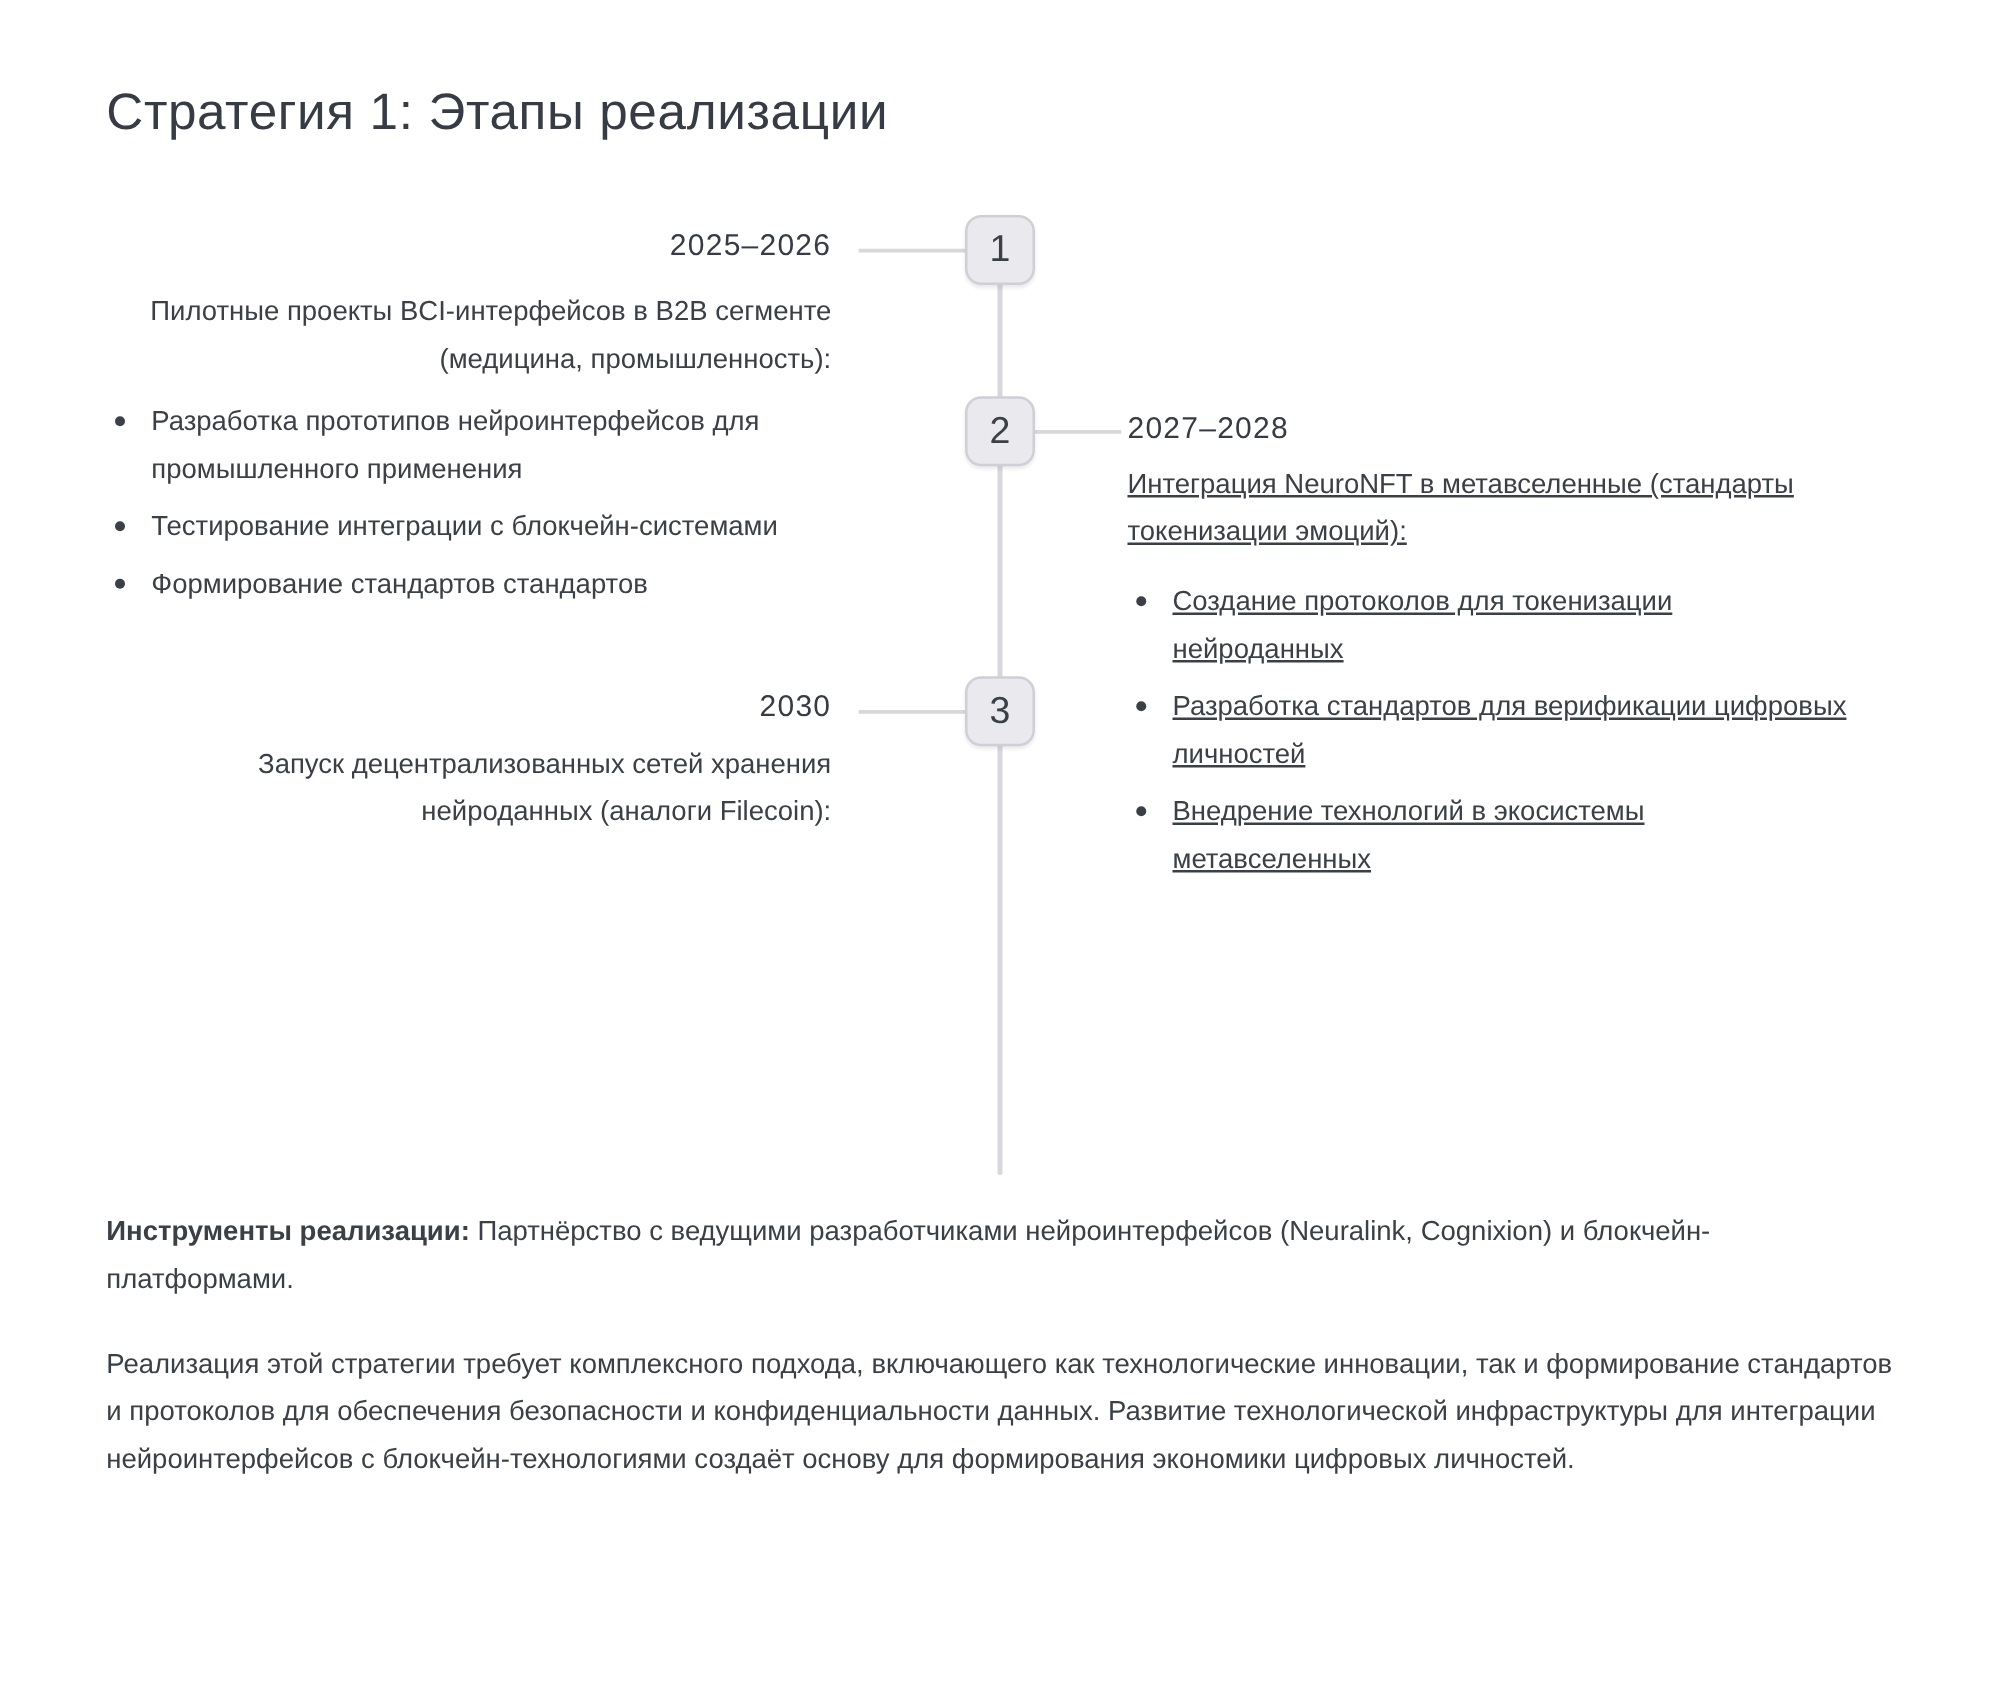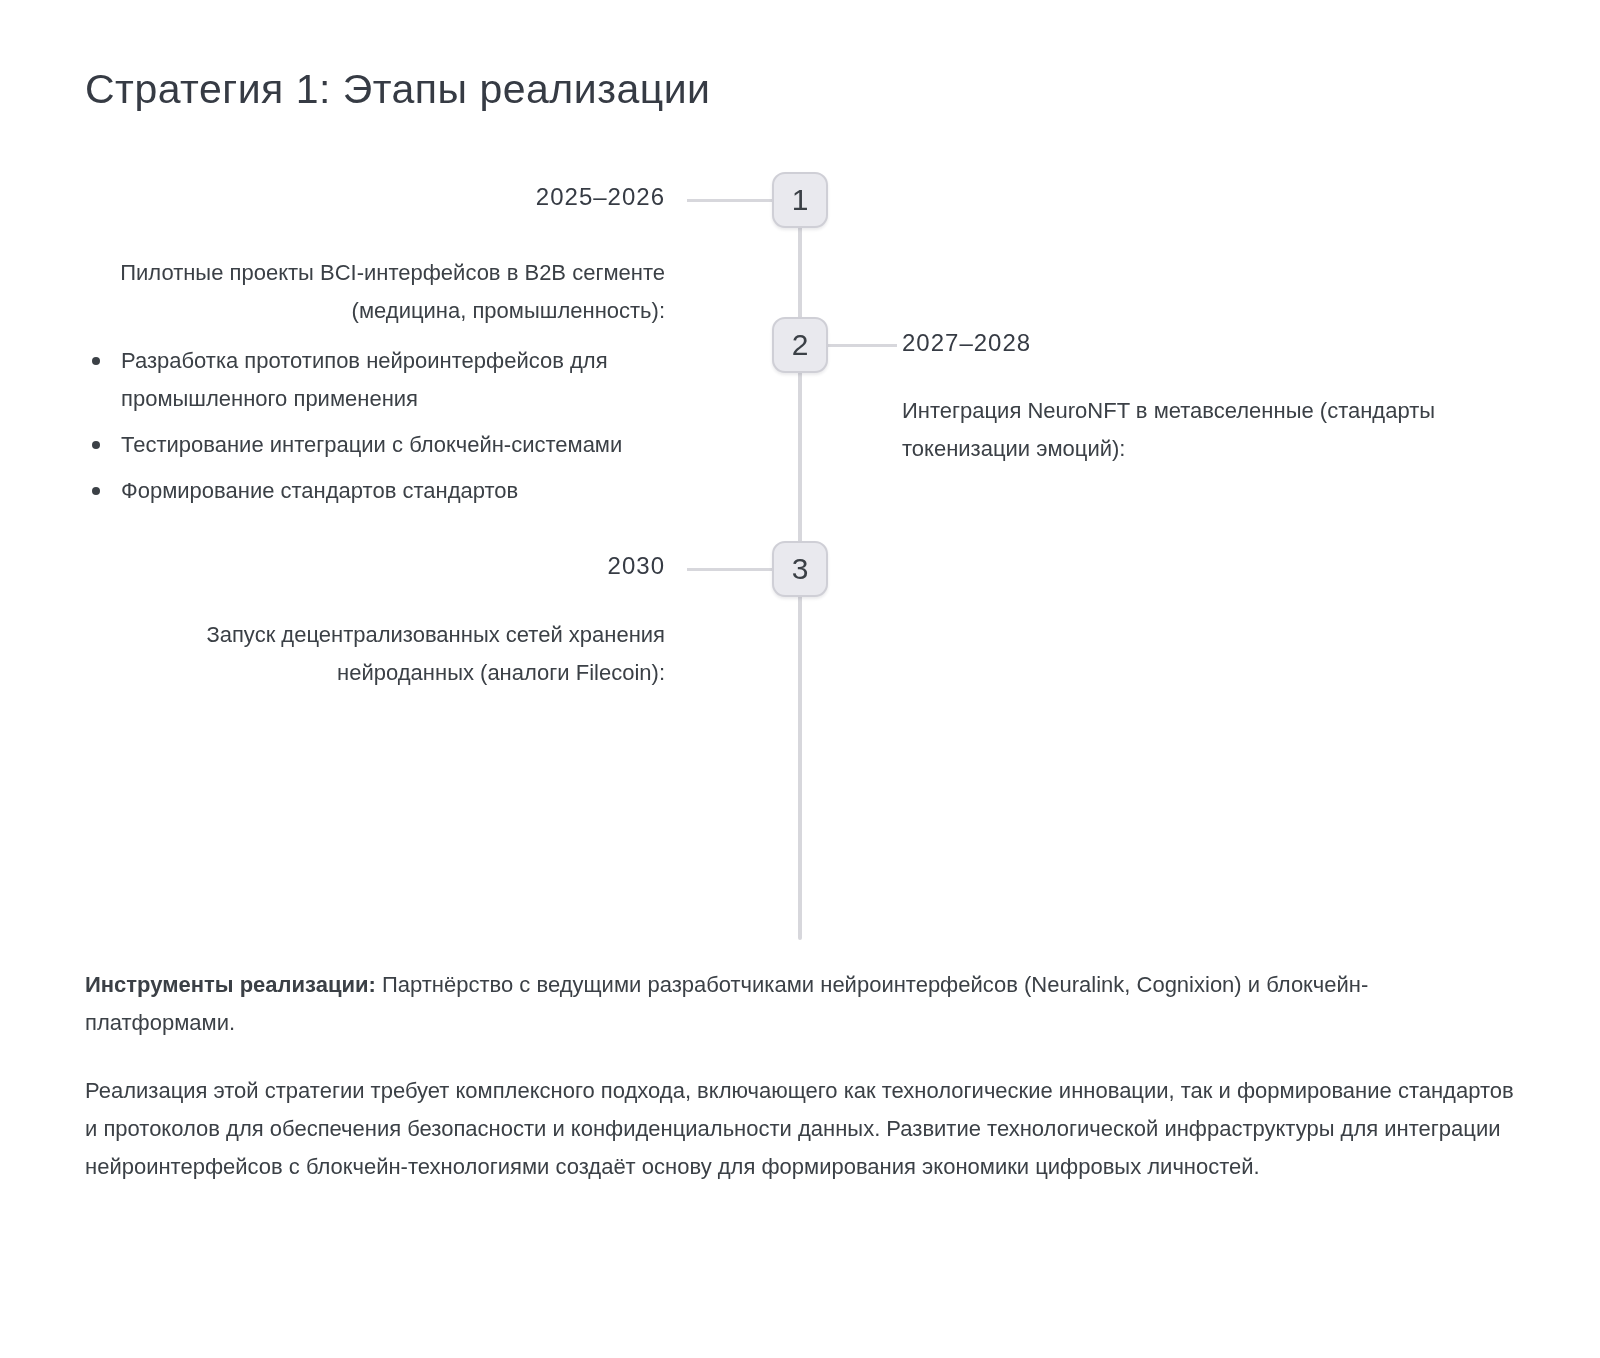--- a/index.html
+++ b/index.html
@@ -79,24 +79,23 @@
     white-space: nowrap;
   }
   .d1 { right: 935px; top: 183px; }
   .d2 { left: 902px; top: 329px; }
   .d3 { right: 935px; top: 552px; }
   
   .stage {
     position: absolute;
     font-size: 22px;
     line-height: 38px;
-    margin-top: 24px;
   }
   .s1 { left: 85px; top: 230px; width: 580px; }
-  .s2 { left: 902px; top: 368px; width: 578px; }
+  .s2 { left: 902px; top: 368px; width: 578px; text-decoration: underline; }
   .s3 { left: 85px; top: 592px; width: 580px; }
   .stage-intro { margin-bottom: 12px; }
   .intro-right { text-align: right; }
   .s2 .stage-intro { margin-bottom: 18px; }
   .s3 .stage-intro { margin-bottom: 14px; }
   .stage-bullets { list-style: none; }
   .stage-bullets li {
     position: relative;
     padding-left: 36px;
     margin-bottom: 8px;
@@ -158,20 +157,25 @@
     <p class="stage-intro intro-right">Пилотные проекты BCI-интерфейсов в B2B сегменте (медицина, промышленность):</p>
     <ul class="stage-bullets">
       <li>Разработка прототипов нейроинтерфейсов для промышленного применения</li>
       <li>Тестирование интеграции с блокчейн-системами</li>
       <li>Формирование стандартов стандартов</li>
     </ul>
   </div>
 
   <div class="stage s2">
     <p class="stage-intro">Интеграция NeuroNFT в метавселенные (стандарты токенизации эмоций):</p>
+    <ul class="stage-bullets">
+      <li>Создание протоколов для токенизации нейроданных</li>
+      <li>Разработка стандартов для верификации цифровых личностей</li>
+      <li>Внедрение технологий в экосистемы метавселенных</li>
+    </ul>
   </div>
 
   <div class="stage s3">
     <p class="stage-intro intro-right">Запуск децентрализованных сетей хранения нейроданных (аналоги Filecoin):</p>
   </div>
 
   <div class="bottom">
     <p><span class="bold">Инструменты реализации:</span><span> Партнёрство с ведущими разработчиками нейроинтерфейсов (Neuralink, Cognixion) и блокчейн-платформами.</span></p>
     <p>Реализация этой стратегии требует комплексного подхода, включающего как технологические инновации, так и формирование стандартов и протоколов для обеспечения безопасности и конфиденциальности данных. Развитие технологической инфраструктуры для интеграции нейроинтерфейсов с блокчейн-технологиями создаёт основу для формирования экономики цифровых личностей.</p>
   </div>

